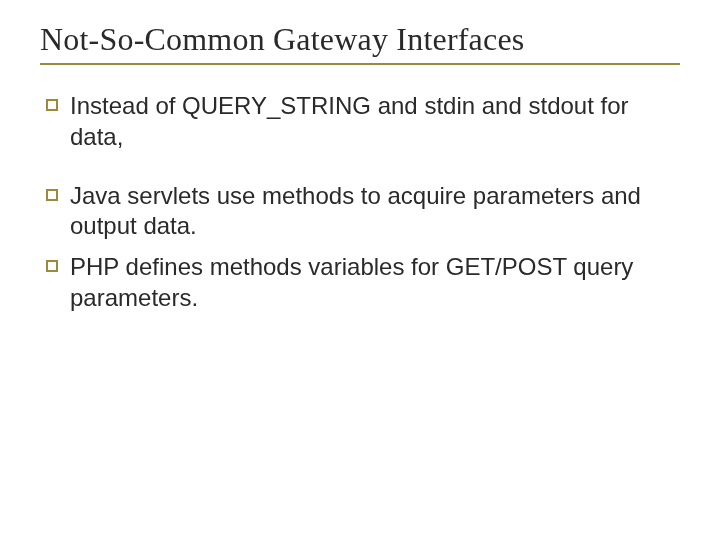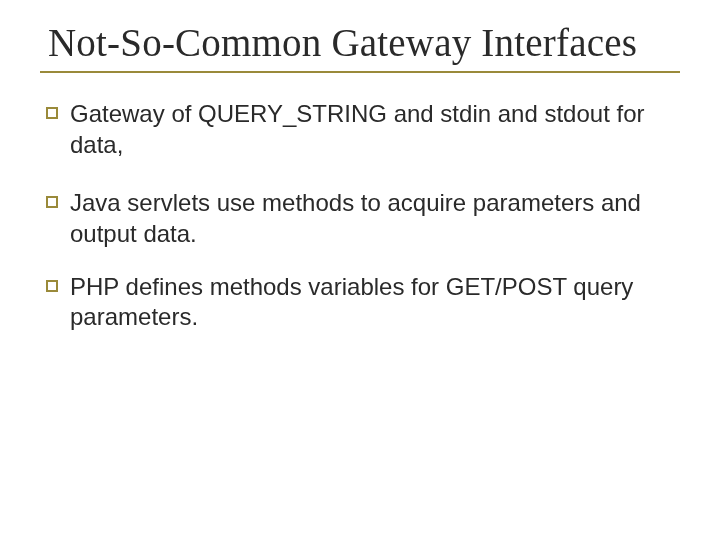--- a/index.html
+++ b/index.html
@@ -13,43 +13,43 @@
   }
   .slide {
     box-sizing: border-box;
     width: 720px;
     height: 540px;
     padding: 22px 40px 0 40px;
     position: relative;
   }
   .title {
     font-family: "Times New Roman", Times, serif;
-    font-size: 39px;
+    font-size: 32px;
     font-weight: 400;
     color: #2a2a2a;
-    margin: 0 0 6px 8px;
+    margin: 0 0 6px 0;
     line-height: 1.1;
     letter-spacing: 0.2px;
   }
   .title-underline {
     height: 2px;
     background: #9a8a3a;
     margin: 0 0 26px 0;
     width: 100%;
   }
   .bullets {
     padding-left: 6px;
   }
   .bullet-row {
     display: flex;
     align-items: flex-start;
     margin-bottom: 28px;
   }
   .bullet-row.tight {
-    margin-bottom: 22px;
+    margin-bottom: 10px;
   }
   .bullet-box {
     flex: 0 0 auto;
     width: 12px;
     height: 12px;
     border: 2px solid #9a8a3a;
     margin-top: 8px;
     margin-right: 12px;
     box-sizing: border-box;
   }
@@ -63,21 +63,21 @@
 <body>
 
 <div class="slide">
   <h1 class="title">Not-So-Common Gateway Interfaces</h1>
   <div class="title-underline"></div>
 
   <div class="bullets">
 
     <div class="bullet-row">
       <span class="bullet-box"></span>
-      <span class="bullet-text">Gateway of QUERY_STRING and stdin and stdout for data,</span>
+      <span class="bullet-text">Instead of QUERY_STRING and stdin and stdout for data,</span>
     </div>
 
     <div class="bullet-row tight">
       <span class="bullet-box"></span>
       <span class="bullet-text">Java servlets use methods to acquire parameters and output data.</span>
     </div>
 
     <div class="bullet-row">
       <span class="bullet-box"></span>
       <span class="bullet-text">PHP defines methods variables for GET/POST query parameters.</span>

